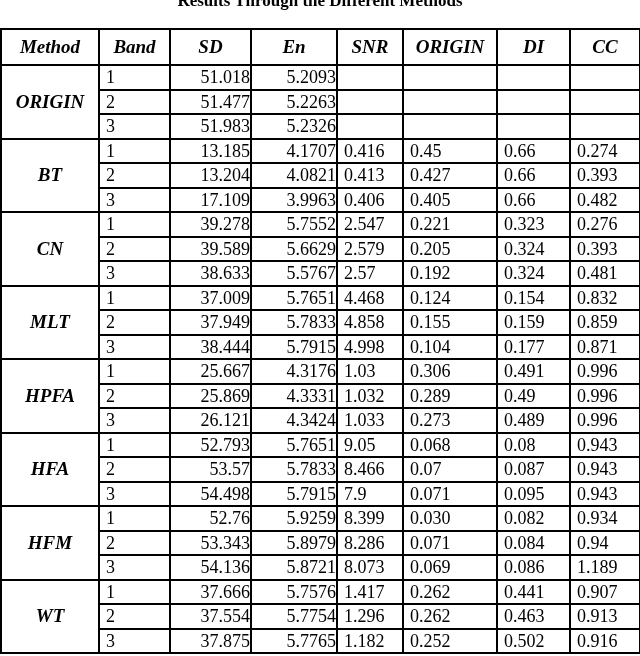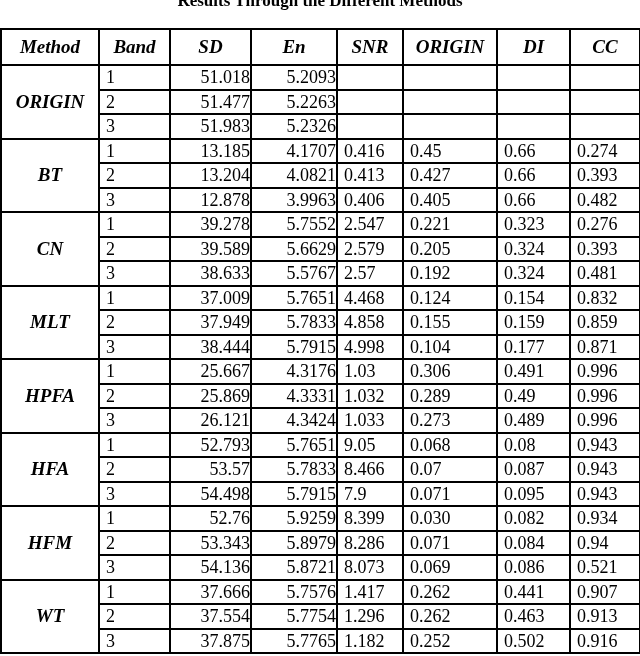--- a/index.html
+++ b/index.html
@@ -86,21 +86,21 @@
         <td class="band">2</td>
         <td class="sd">13.204</td>
         <td class="en">4.0821</td>
         <td class="snr">0.413</td>
         <td class="nrmse">0.427</td>
         <td class="di">0.66</td>
         <td class="cc">0.393</td>
       </tr>
       <tr>
         <td class="band">3</td>
-        <td class="sd">12.878</td>
+        <td class="sd">17.109</td>
         <td class="en">3.9963</td>
         <td class="snr">0.406</td>
         <td class="nrmse">0.405</td>
         <td class="di">0.66</td>
         <td class="cc">0.482</td>
       </tr>
       <tr>
         <td class="method" rowspan="3">CN</td>
         <td class="band">1</td>
         <td class="sd">39.278</td>
@@ -231,21 +231,21 @@
         <td class="di">0.084</td>
         <td class="cc">0.94</td>
       </tr>
       <tr>
         <td class="band">3</td>
         <td class="sd">54.136</td>
         <td class="en">5.8721</td>
         <td class="snr">8.073</td>
         <td class="nrmse">0.069</td>
         <td class="di">0.086</td>
-        <td class="cc">0.521</td>
+        <td class="cc">1.189</td>
       </tr>
       <tr>
         <td class="method" rowspan="3">WT</td>
         <td class="band">1</td>
         <td class="sd">37.666</td>
         <td class="en">5.7576</td>
         <td class="snr">1.417</td>
         <td class="nrmse">0.262</td>
         <td class="di">0.441</td>
         <td class="cc">0.907</td>

